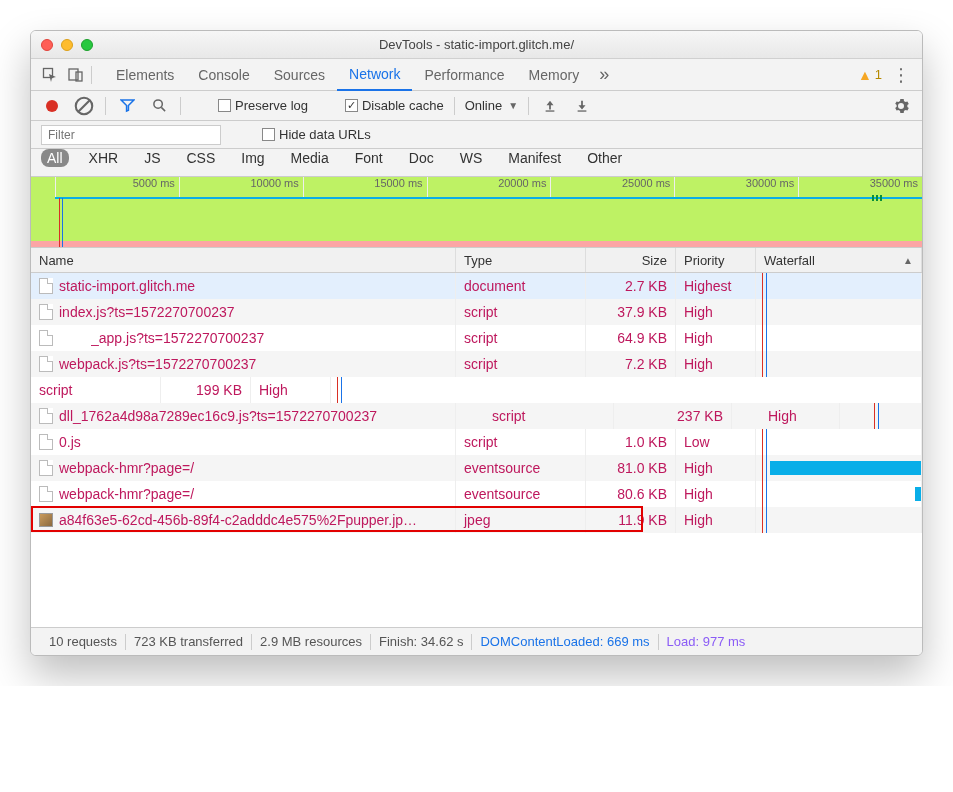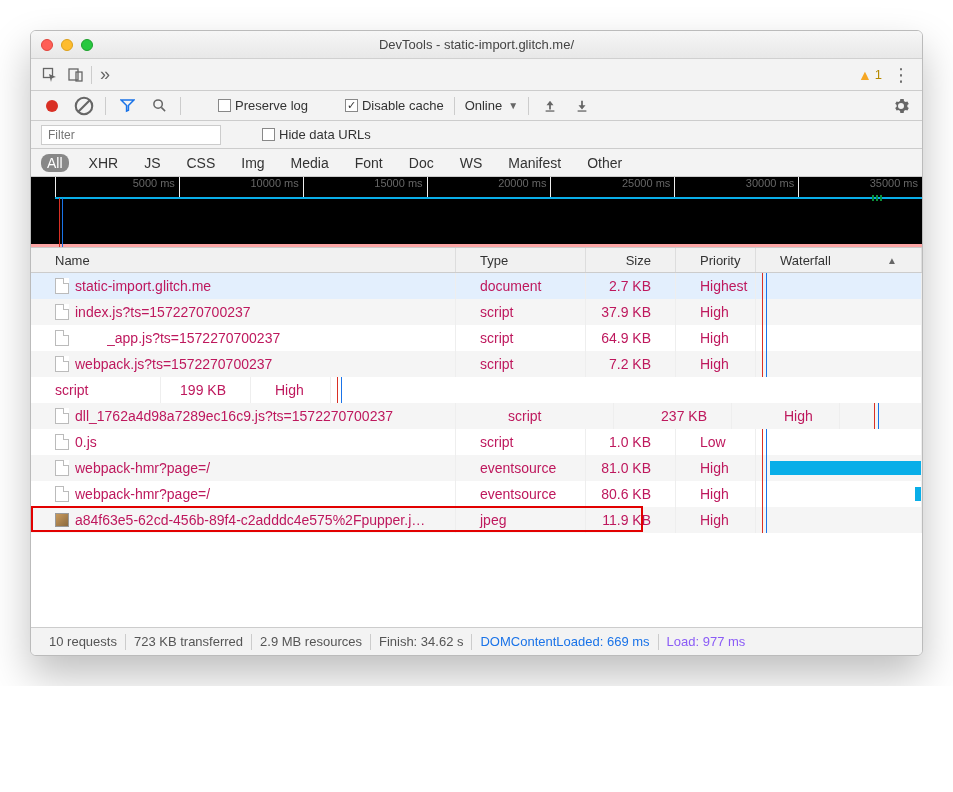--- a/index.html
+++ b/index.html
@@ -81,48 +81,48 @@
 .toolbar-right { margin-left:auto; display:flex; align-items:center; gap:10px; }
 .gear { color:#666; }
 .filter-bar {
   height:28px; border-bottom:1px solid #ccc;
   display:flex; align-items:center; padding:0 10px; gap:14px;
   background:#f3f3f3;
 }
 .filter-input { width:180px; height:20px; border:1px solid #ccc; padding:0 6px; font-size:12px; color:#888; background:#fff; }
 .type-bar {
   height:28px; border-bottom:1px solid #ccc;
-  display:flex; align-items:center; padding:0 10px; gap:14px;
+  display:flex; align-items:flex-start; padding:0 10px; gap:14px;
   font-size:14px; color:#333;
   background:#f3f3f3;
 }
 .type-pill { padding:1px 6px; border-radius:8px; cursor:pointer; }
 .type-pill.active { background:#888; color:#fff; }
 .timeline {
-  height:70px; border-bottom:3px solid #fca5a5;
+  height:70px; border-bottom:6px solid #fca5a5;
   position:relative;
-  background:#000000;
+  background:#bef264;
   padding-left:24px;
 }
 .timeline-ticks { display:flex; height:20px; font-size:11px; color:#666; }
 .timeline-ticks div { flex:1; text-align:right; padding-right:4px; border-left:1px solid #eee; }
 .timeline-body { position:relative; height:50px; border-top:1px solid #e5e5e5; }
 .timeline-line { position:absolute; left:0; right:0; height:2px; background:#09aee8; top:-1px; }
 .timeline-vred { position:absolute; top:0; bottom:0; width:1px; background:#d93025; left:4px; }
 .timeline-vblue { position:absolute; top:0; bottom:0; width:1px; background:#1a73e8; left:7px; }
 .timeline-marks { position:absolute; right:40px; top:-3px; display:flex; gap:2px; }
 .timeline-marks span { width:2px; height:6px; background:#0a8f3c; display:block; }
 .table-wrap { height:380px; overflow:hidden; display:flex; flex-direction:column; }
 .table-header {
   display:flex; height:26px; align-items:center;
   border-top:1px solid #ccc; border-bottom:1px solid #ccc;
   background:#f1f1f1;
   font-size:13px; color:#333;
 }
-.col { padding:0 24px; border-right:1px solid #ddd; display:flex; align-items:center; height:100%; overflow:hidden; white-space:nowrap; text-overflow:ellipsis; }
+.col { padding:0 8px; border-right:1px solid #ddd; display:flex; align-items:center; height:100%; overflow:hidden; white-space:nowrap; text-overflow:ellipsis; }
 .col-name { width:425px; }
 .col-type { width:130px; }
 .col-size { width:90px; justify-content:flex-end; }
 .col-priority { width:80px; }
 .col-waterfall { flex:1; position:relative; }
 .sort-arrow { margin-left:auto; font-size:10px; color:#666; }
 .table-body { flex:1; overflow-y:auto; position:relative; }
 .row { display:flex; height:26px; align-items:center; font-size:14px; color:#be185d; }
 .row:nth-child(odd){ background:#fff; }
 .row:nth-child(even){ background:#f5f5f5; }
@@ -167,20 +167,28 @@
           <path d="M7 7 L14 10 L10 11 L9 15 Z" fill="#666" stroke="none"></path>
         </svg>
     </div>
     <div class="icon-btn">
       <svg width="16" height="16" viewBox="0 0 16 16" fill="none" stroke="#666" stroke-width="1.3">
           <rect x="1" y="2" width="9" height="11"></rect>
           <rect x="8" y="5" width="6" height="9"></rect>
         </svg>
     </div>
     <div class="divider"></div>
+    <div class="tabs" id="tabs-container">
+        <div class="tab">Elements</div>
+        <div class="tab">Console</div>
+        <div class="tab">Sources</div>
+        <div class="tab active">Network</div>
+        <div class="tab">Performance</div>
+        <div class="tab">Memory</div>
+      </div>
     <div class="more-btn">»</div>
     <div class="tabs-right">
       <div class="warn-badge">
         <span class="warn-triangle">▲</span>
         <span>1</span>
       </div>
       <div class="more-btn">⋮</div>
     </div>
   </div>
 

